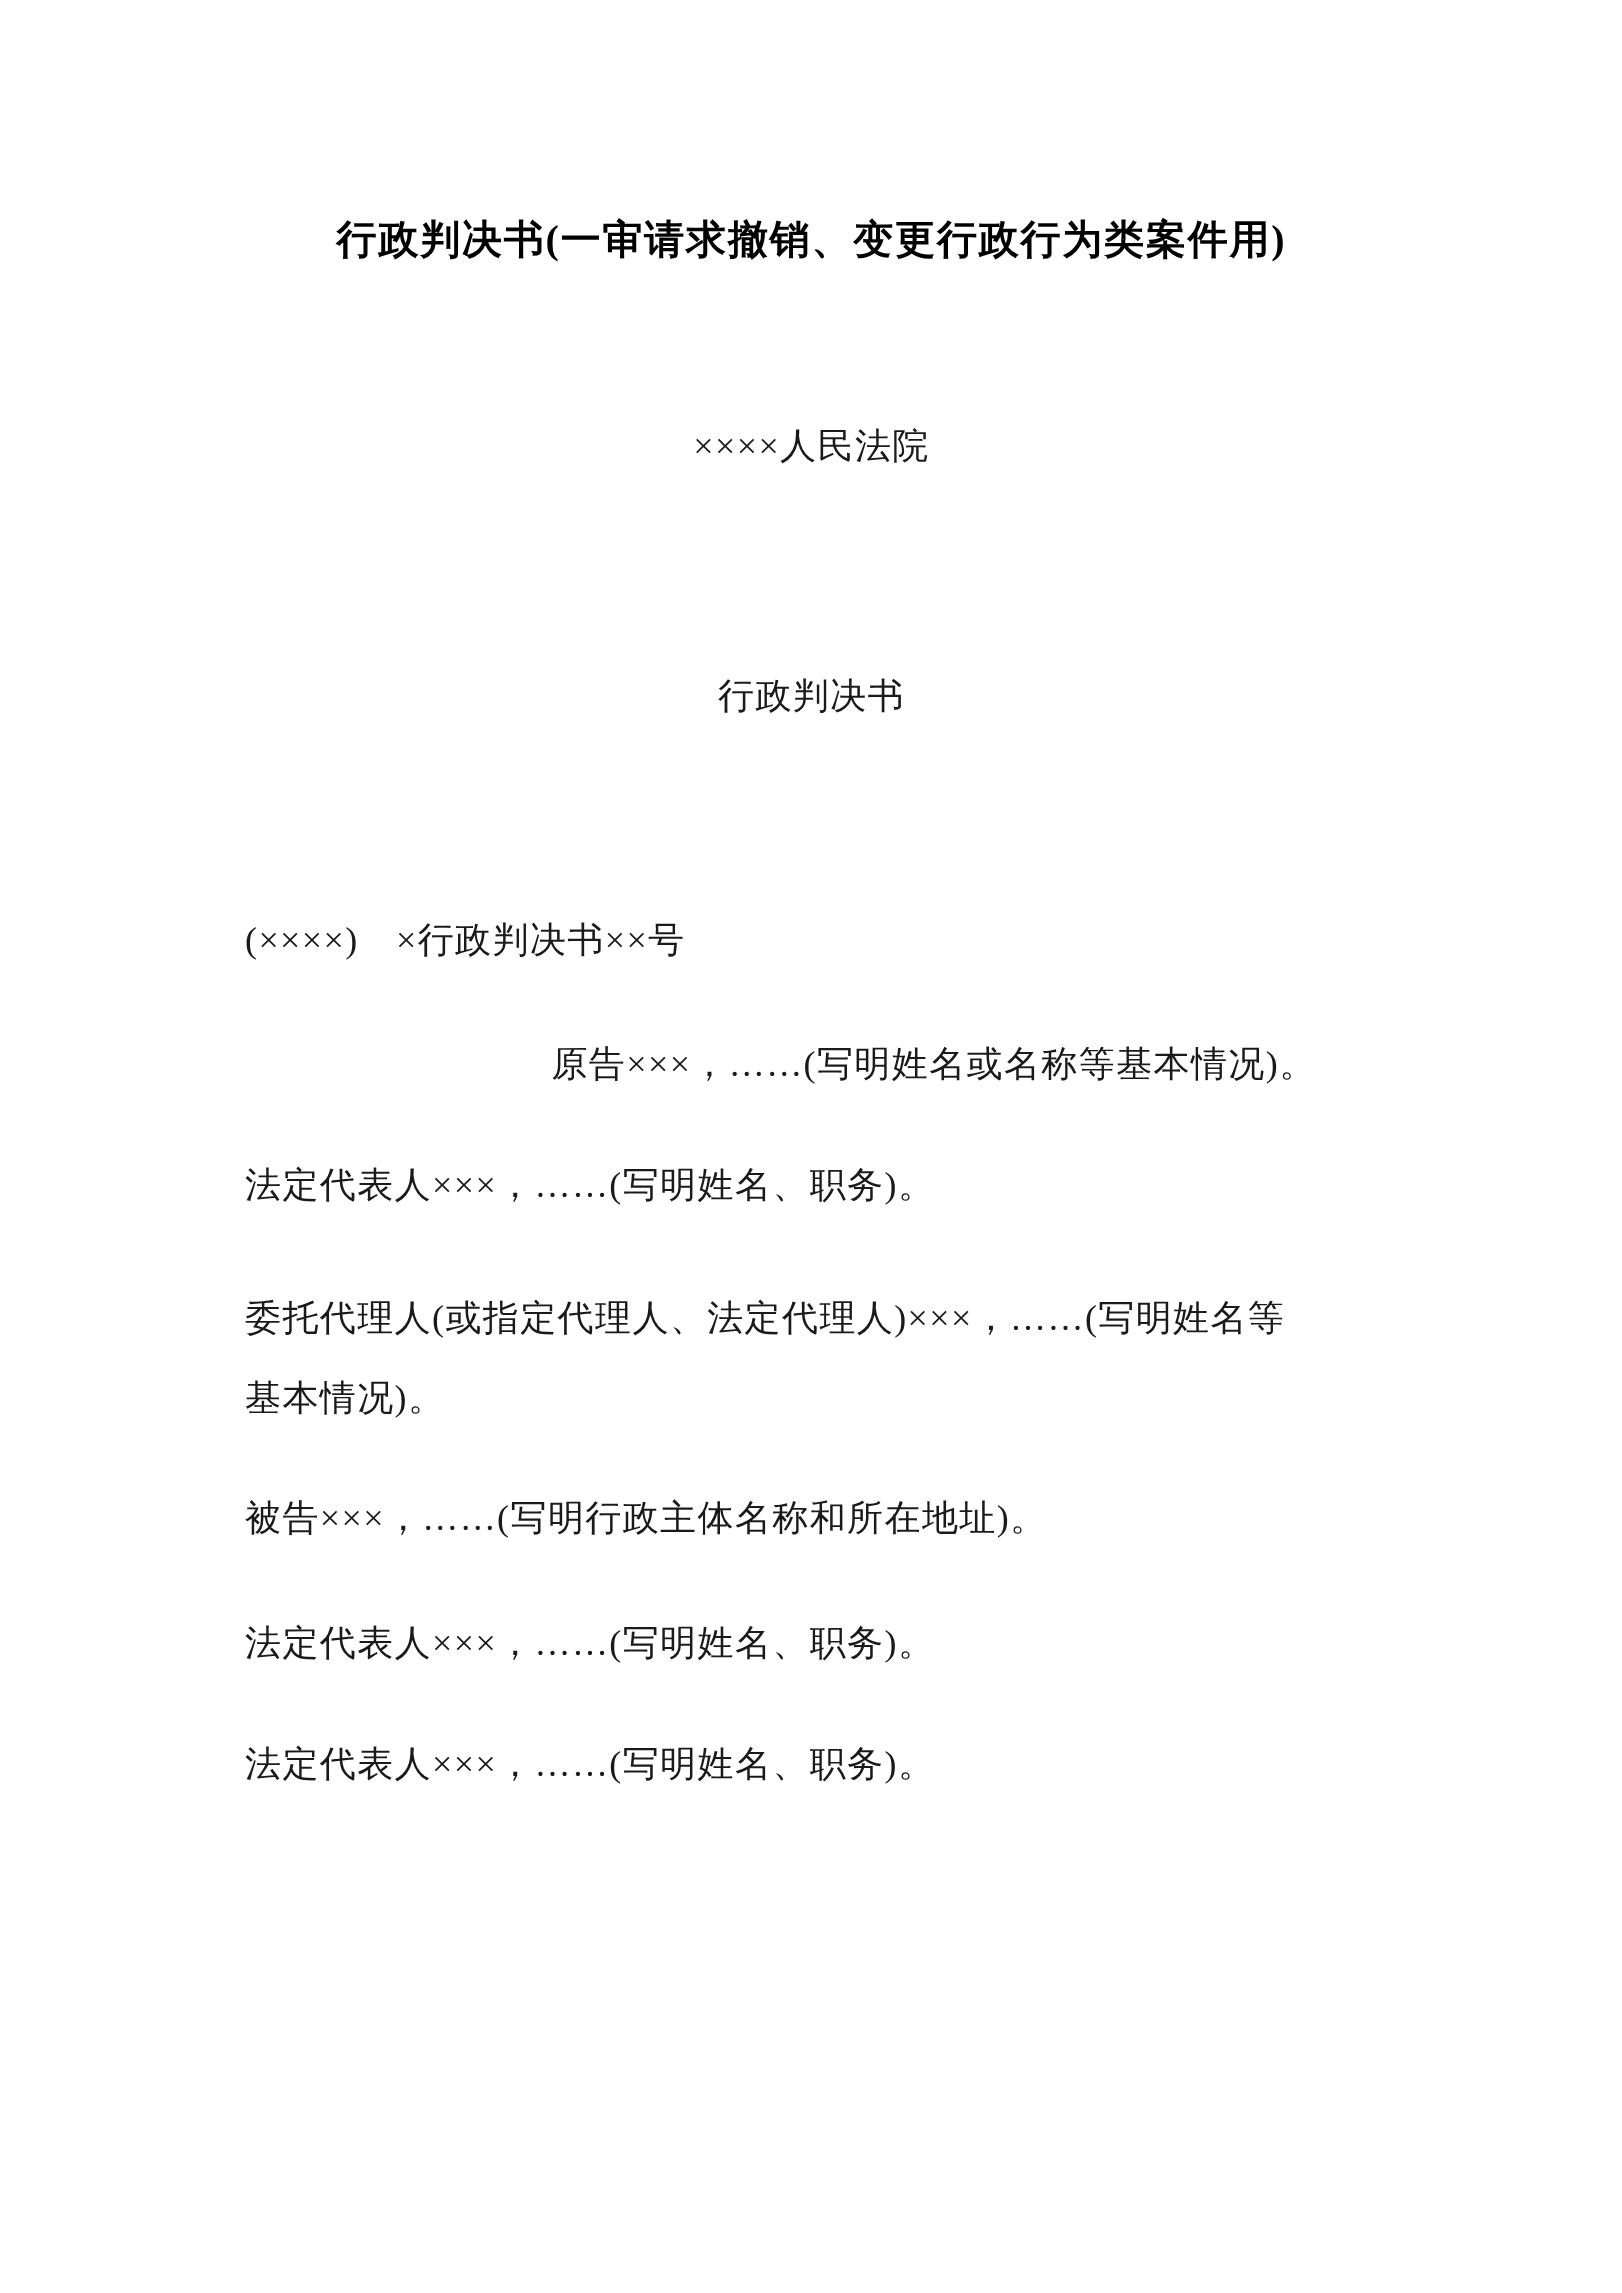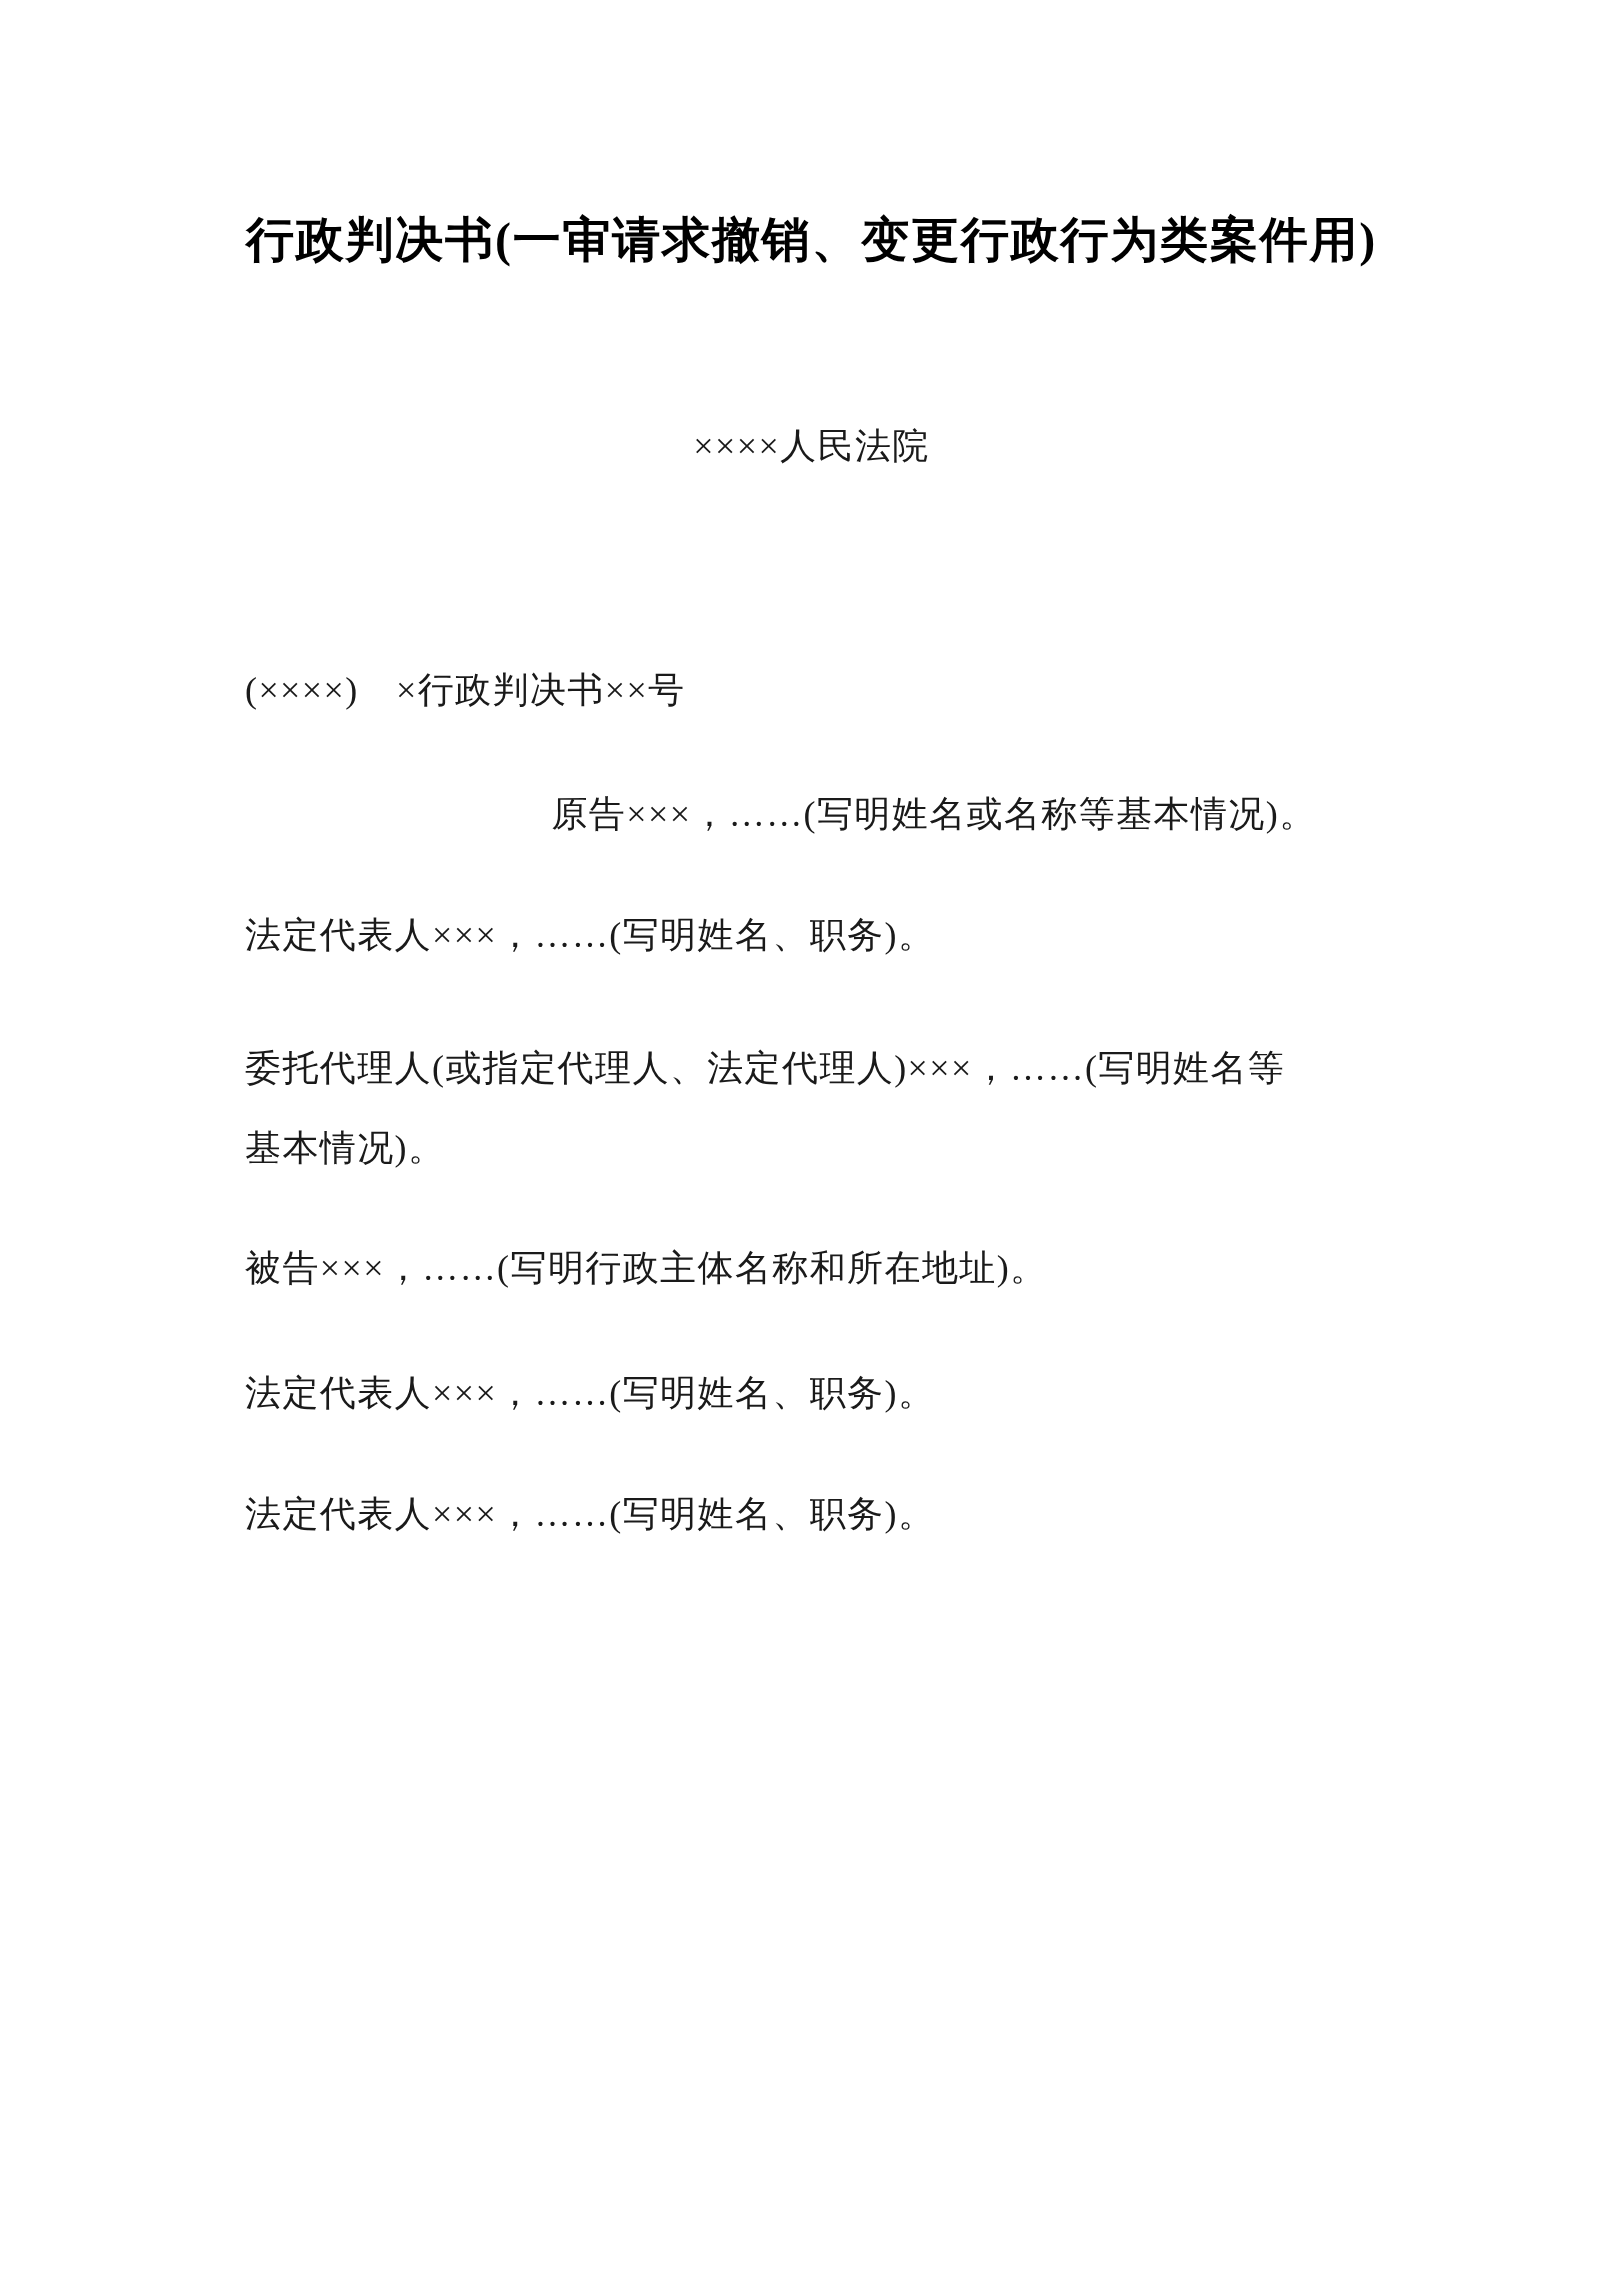--- a/index.html
+++ b/index.html
@@ -26,21 +26,21 @@
   }
   .body-line {
     padding-left: 245px;
     text-align: left;
   }
   .centered {
     text-align: center;
     padding: 0 18px;
   }
   .doc-title {
-    font-size: 48px;
+    font-size: 40px;
     font-weight: bold;
     line-height: 73px;
     letter-spacing: 1.8px;
     color: #000000;
   }
   
   [data-name="document-title"]        { margin-top: 203px; }
   [data-name="court-name-line"]       { margin-top: 130px; }
   [data-name="document-type-line"]    { margin-top: 170px; }
   [data-name="case-number-line"]      { margin-top: 164px; }
@@ -56,20 +56,21 @@
 </style>
 </head>
 <body>
 
 <div class="page" data-name="document-page">
 
   <div class="line centered doc-title" data-name="document-title">行政判决书(一审请求撤销、变更行政行为类案件用)</div>
 
   <div class="line centered" data-name="court-name-line">××××人民法院</div>
 
+  <div class="line centered" data-name="document-type-line">行政判决书</div>
 
   <div class="line body-line" data-name="case-number-line">(××××)　×行政判决书××号</div>
 
   <div class="line body-line" data-name="paragraph-plaintiff">原告×××，……(写明姓名或名称等基本情况)。</div>
 
   <div class="line body-line" data-name="paragraph-legal-representative-1">法定代表人×××，……(写明姓名、职务)。</div>
 
   <div class="line body-line" data-name="paragraph-agent-line-1">委托代理人(或指定代理人、法定代理人)×××，……(写明姓名等</div>
 
   <div class="line body-line" data-name="paragraph-agent-line-2">基本情况)。</div>

